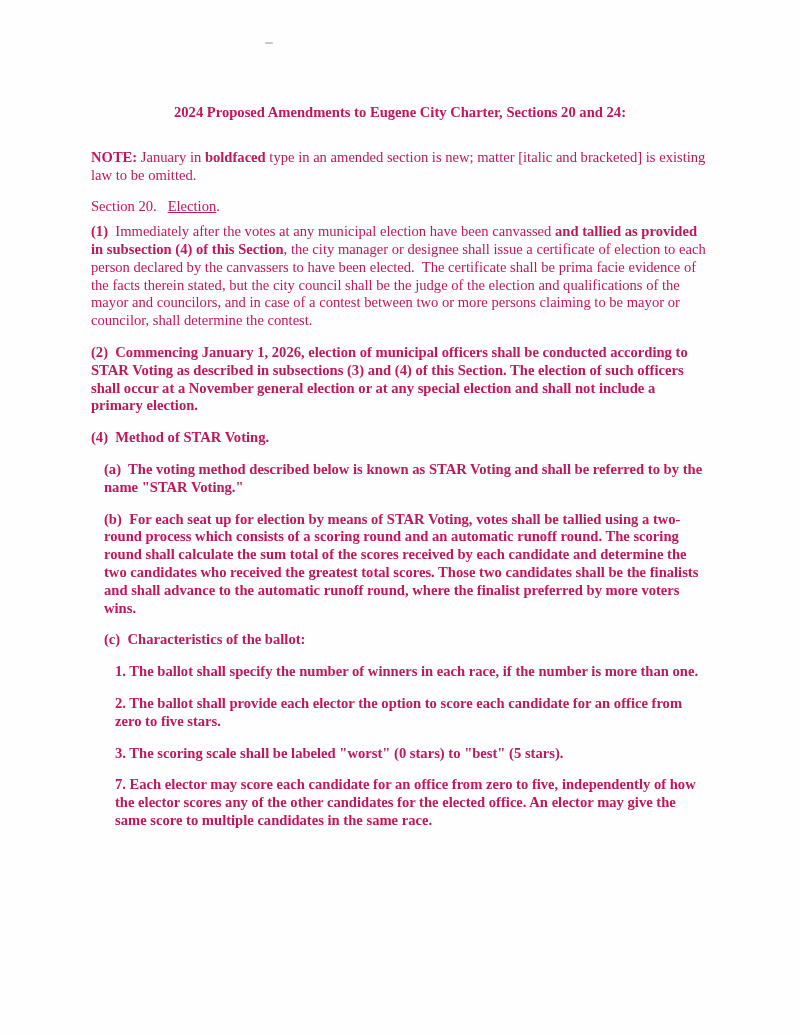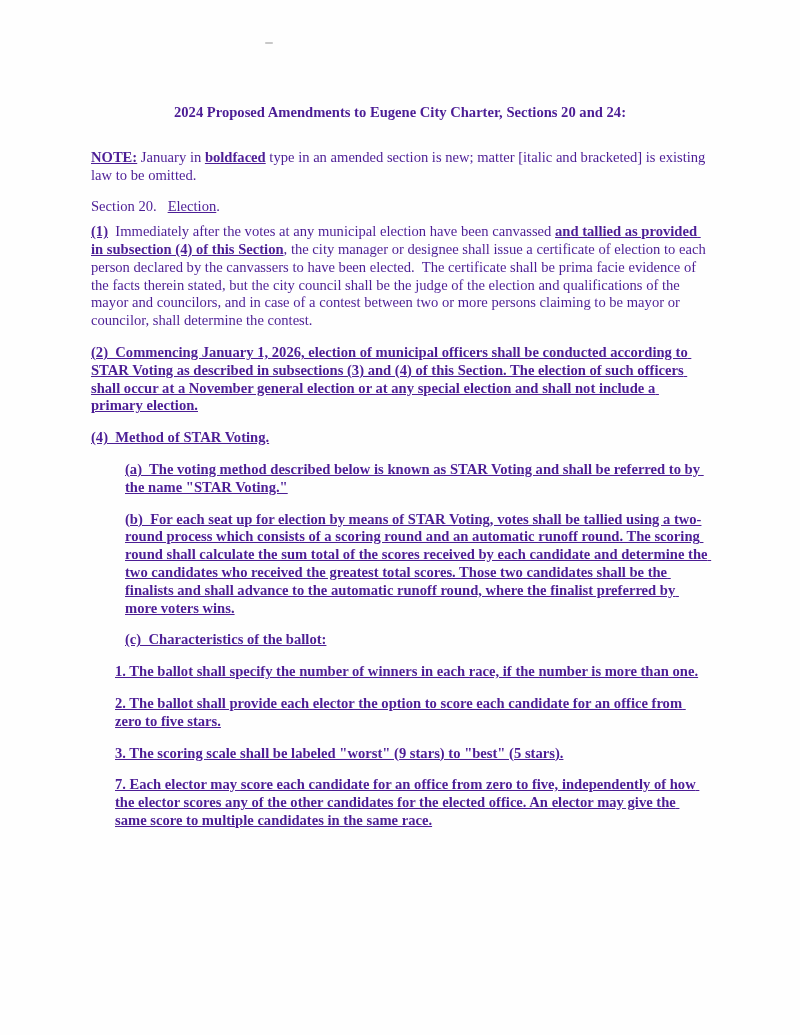--- a/index.html
+++ b/index.html
@@ -5,21 +5,21 @@
   html, body {
     margin: 0;
     padding: 0;
     background: #ffffff;
   }
   .page {
     position: relative;
     width: 800px;
     height: 1035px;
     background: #fefefe;
-    color: #4c1d95;
+    color: #be185d;
     font-family: "Liberation Serif", "DejaVu Serif", serif;
     overflow: hidden;
   }
   .content {
     padding: 104px 91px 0 91px;
   }
   p {
     margin: 0 0 14px 0;
     font-size: 14.6px;
     line-height: 17.8px;
@@ -27,23 +27,23 @@
     text-align: left;
   }
   .title {
     text-align: center;
     font-weight: bold;
     margin-bottom: 27px;
   }
   .section-heading {
     margin-bottom: 7px;
   }
-  .indent1 { margin-left: 34px; }
+  .indent1 { margin-left: 13px; }
   .indent2 { margin-left: 24px; }
-  .b { font-weight: bold; text-decoration: underline; }
+  .b { font-weight: bold; }
   .u { text-decoration: underline; }
   .scan-mark {
     position: absolute;
     background: #9a9a9a;
     opacity: 0.55;
     border-radius: 1px;
   }
   .mark1 { left: 265px; top: 42px; width: 8px; height: 2px; }
   .mark2 { left: 631px; top: 705px; width: 4px; height: 3px; opacity: 0.35; }
 </style>
@@ -71,17 +71,17 @@
     <p class="indent1"><span class="b">(a)  The voting method described below is known as STAR Voting and shall be referred to by the name "STAR Voting."</span></p>
 
     <p class="indent1"><span class="b">(b)  For each seat up for election by means of STAR Voting, votes shall be tallied using a two-round process which consists of a scoring round and an automatic runoff round. The scoring round shall calculate the sum total of the scores received by each candidate and determine the two candidates who received the greatest total scores. Those two candidates shall be the finalists and shall advance to the automatic runoff round, where the finalist preferred by more voters wins.</span></p>
 
     <p class="indent1"><span class="b">(c)  Characteristics of the ballot:</span></p>
 
     <p class="indent2"><span class="b">1. The ballot shall specify the number of winners in each race, if the number is more than one.</span></p>
 
     <p class="indent2"><span class="b">2. The ballot shall provide each elector the option to score each candidate for an office from zero to five stars.</span></p>
 
-    <p class="indent2"><span class="b">3. The scoring scale shall be labeled "worst" (9 stars) to "best" (5 stars).</span></p>
+    <p class="indent2"><span class="b">3. The scoring scale shall be labeled "worst" (0 stars) to "best" (5 stars).</span></p>
 
     <p class="indent2"><span class="b">7. Each elector may score each candidate for an office from zero to five, independently of how the elector scores any of the other candidates for the elected office. An elector may give the same score to multiple candidates in the same race.</span></p>
   </div>
 </div>
 
 </body></html>

